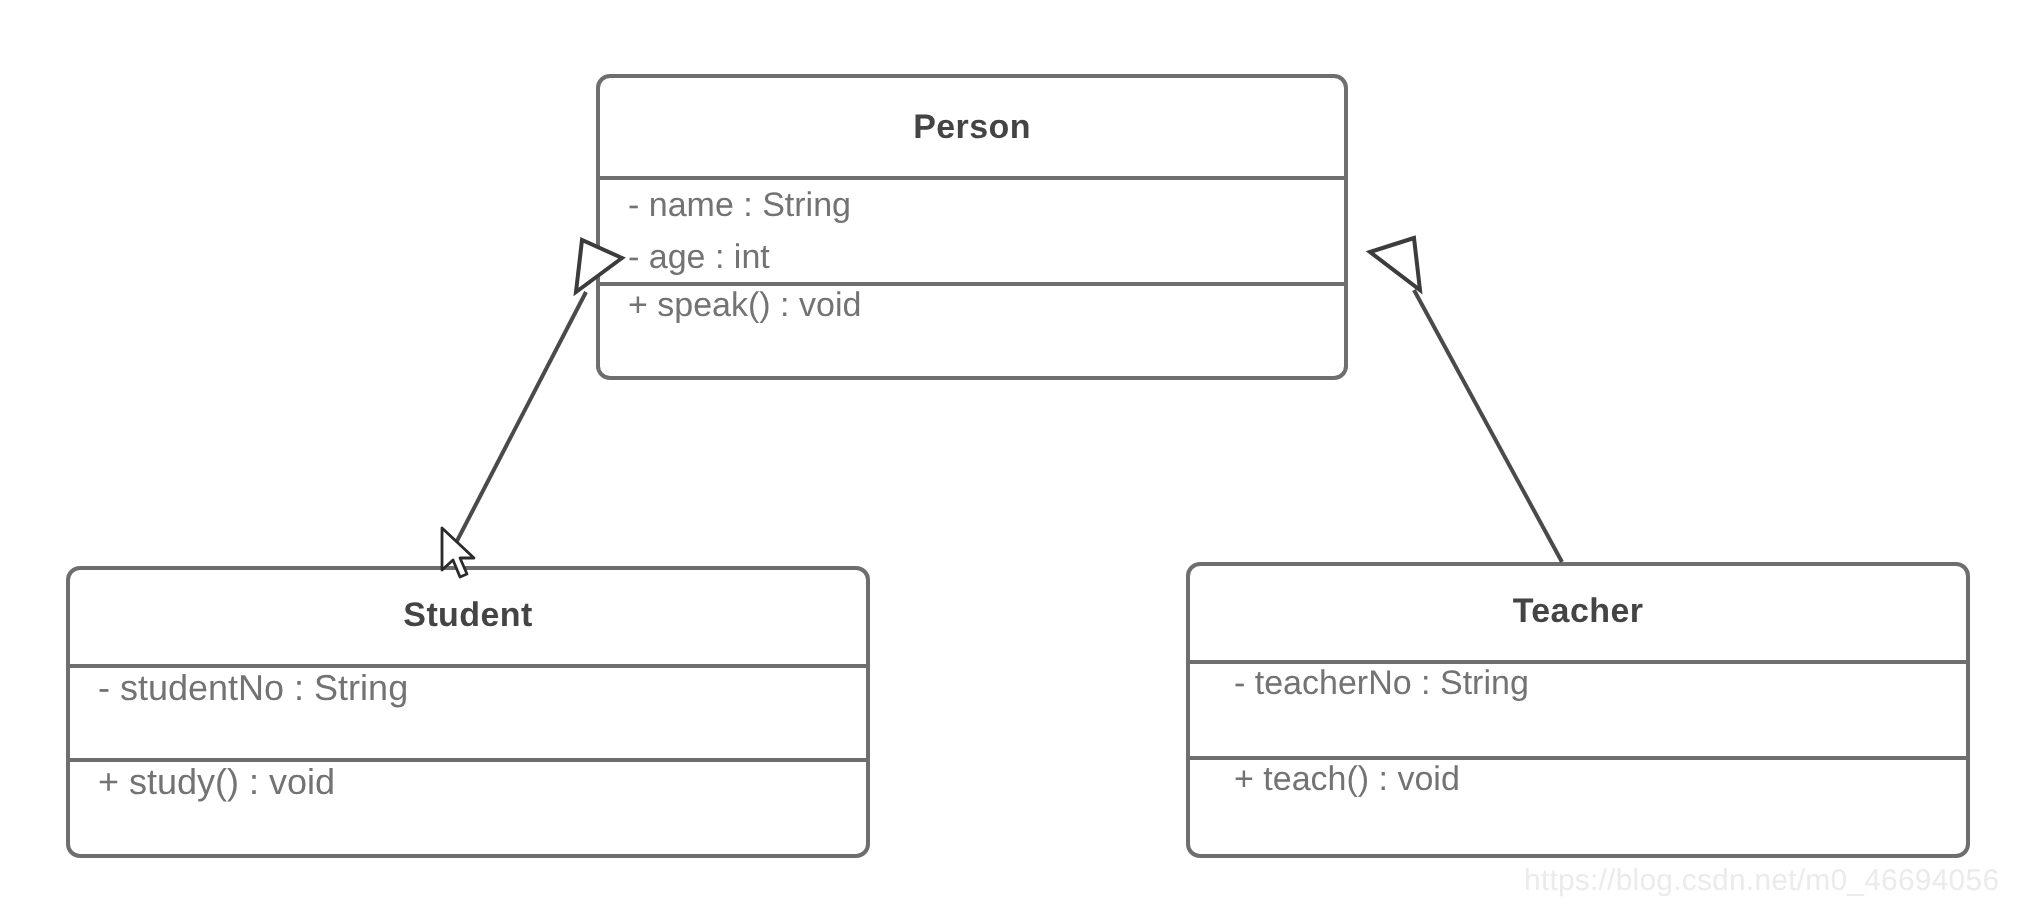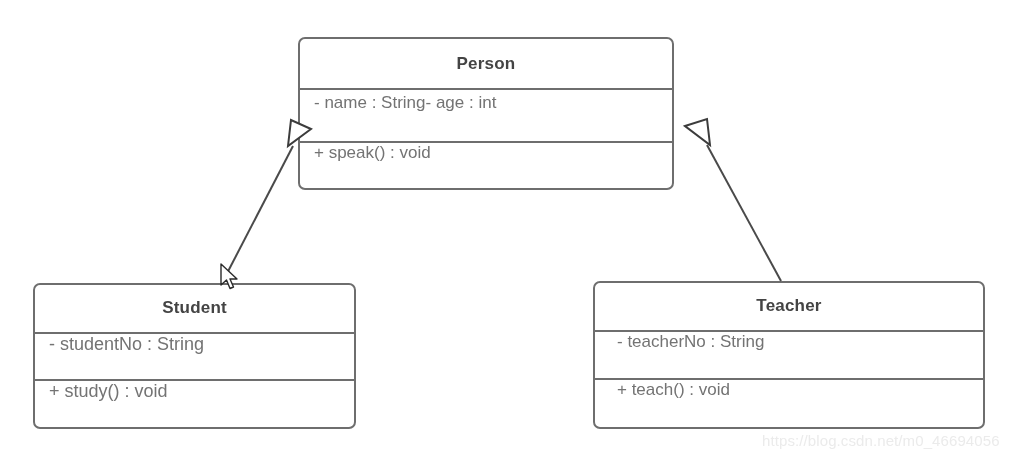--- a/index.html
+++ b/index.html
@@ -38,22 +38,22 @@
   }
   .uml-divider {
     height: 2px;
     background: #6e6e6e;
     flex: 0 0 auto;
   }
   .uml-compartment {
     color: #737373;
     box-sizing: border-box;
     display: flex;
-    flex-direction: row;
-    justify-content: flex-start;
+    flex-direction: column;
+    justify-content: space-between;
     padding-left: 14px;
   }
   .uml-member {
     white-space: nowrap;
   }
 
   
   #person-class {
     left: 298px;
     top: 37px;
@@ -72,21 +72,21 @@
   #person-attributes .uml-member { line-height: 24px; }
   #person-methods {
     height: 46px;
     font-size: 17px;
   }
 
   
   #student-class {
     left: 33px;
     top: 283px;
-    width: 323px;
+    width: 402px;
     height: 146px;
   }
   #student-class .uml-title {
     height: 48px;
     font-size: 17px;
   }
   #student-class .uml-compartment {
     height: 47px;
     font-size: 18px;
   }

